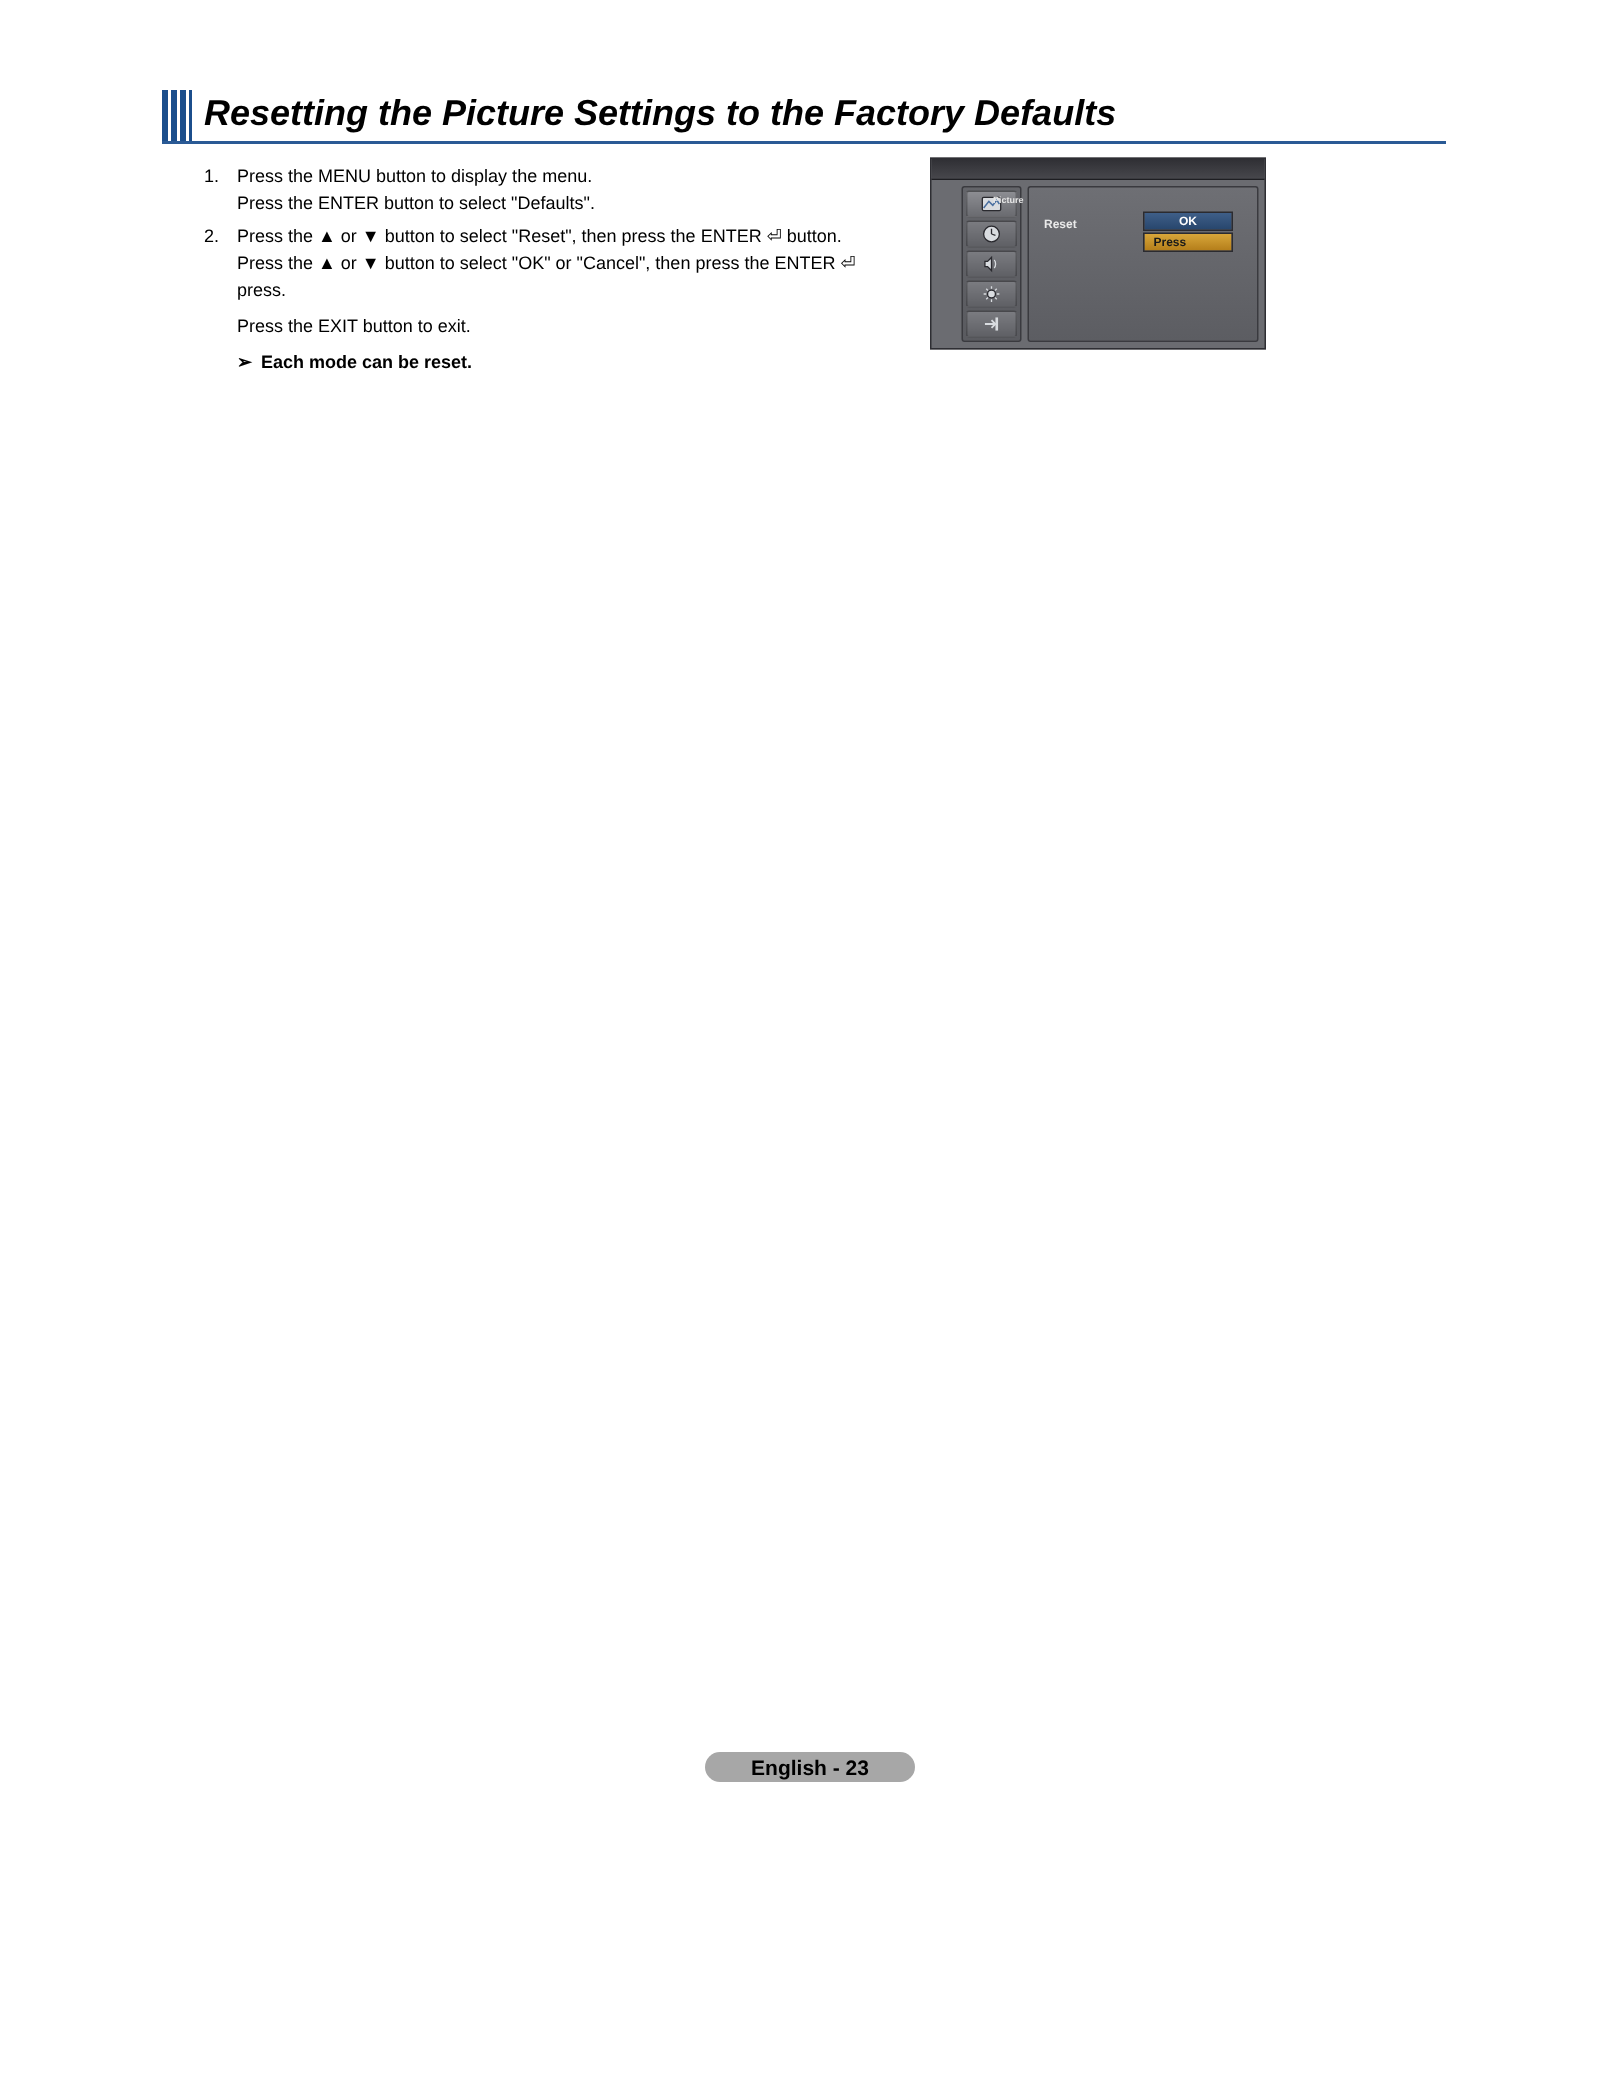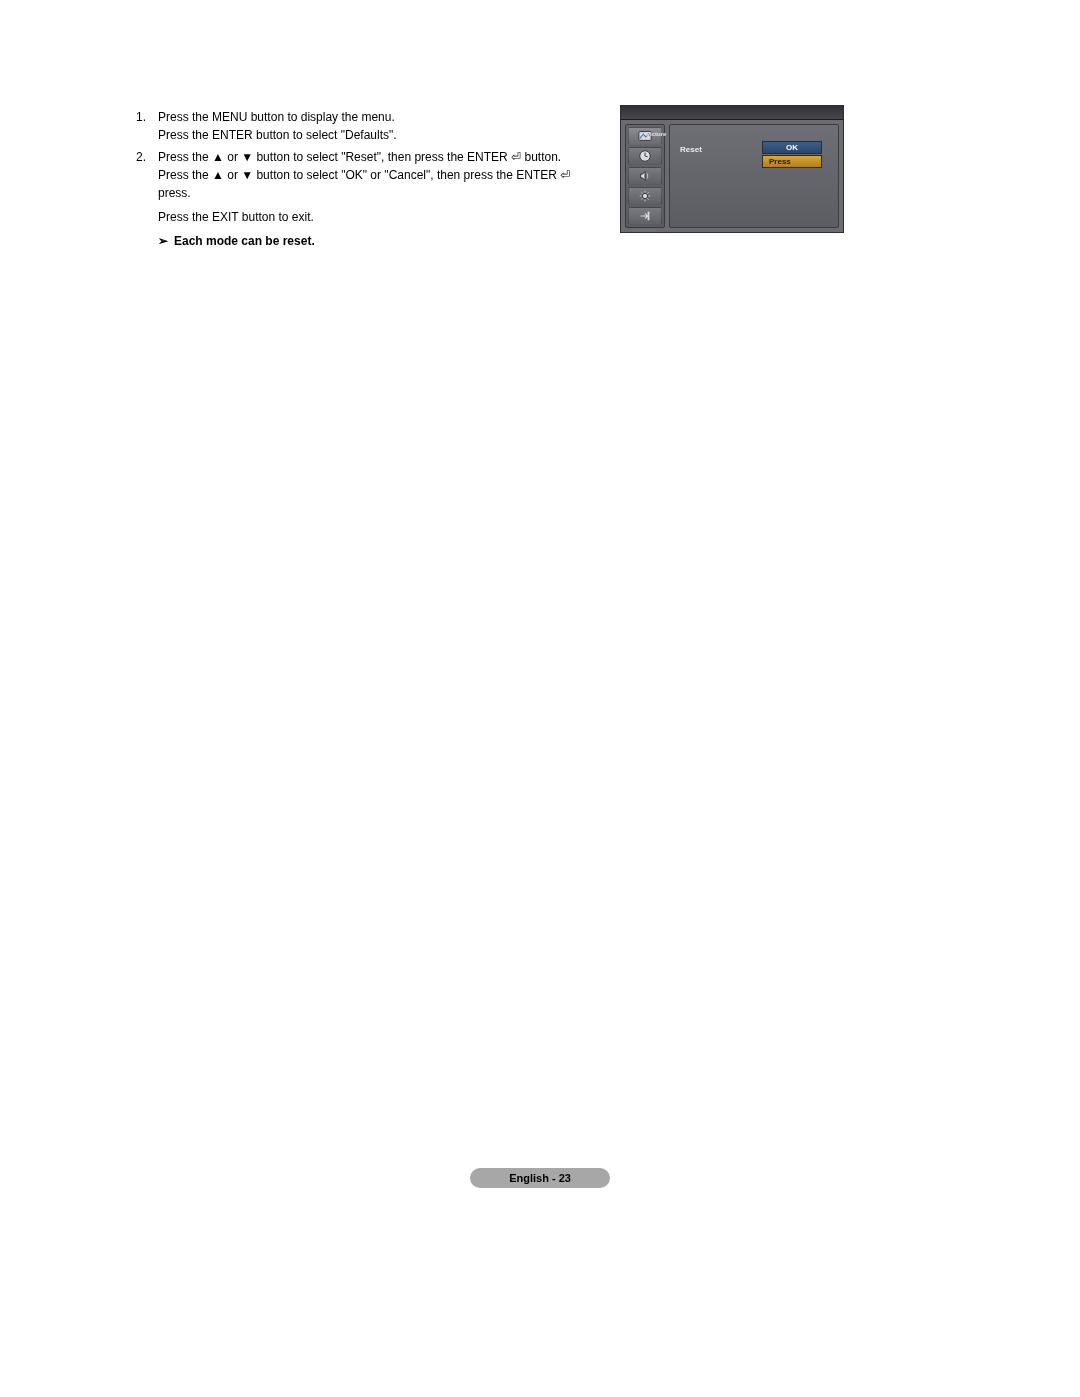--- a/index.html
+++ b/index.html
@@ -64,21 +64,21 @@
     left: 620px; top: 105px;
     width: 224px; height: 128px;
     background: #6b6c71;
     border: 1px solid #2e2e33;
   }
   .tvui-header {
     height: 14px;
     background: linear-gradient(#2f2f34, #47474c);
     border-bottom: 1px solid #1e1e22;
   }
-  .tvui-body { position: relative; height: calc(100% - 14px); }
+  .tvui-body { position: relative; height: calc(100% - 14px); margin-left: 16px; }
 
   .tvui-side {
     position: absolute;
     left: 4px; top: 4px; bottom: 4px; width: 40px;
     background: linear-gradient(#64656a, #5a5b60);
     border: 1px solid #3a3a3f;
     border-radius: 2px;
     display: flex; flex-direction: column;
     padding: 2px;
     gap: 2px;
@@ -132,28 +132,33 @@
   }
 
   
   .footer-pill {
     position: absolute;
     left: 470px; top: 1168px;
     width: 140px; height: 20px;
     background: #a7a7a7;
     border-radius: 10px;
     display: flex; align-items: center; justify-content: center;
-    font-size: 11px; font-weight: bold; color: #000;
+    font-size: 14px; font-weight: bold; color: #000;
   }
 </style>
 </head>
 <body>
 
 <div class="page">
 
+  <div class="heading-wrap">
+    <div class="heading-bar"></div>
+    <div class="heading-text">Resetting the Picture Settings to the Factory Defaults</div>
+    <div class="heading-rule"></div>
+  </div>
 
   <div class="instructions">
 
     <div class="step">
       <div class="step-num">1.</div>
       <div class="step-body">
         <div>Press the MENU button to display the menu.</div>
         <div>Press the ENTER button to select "Defaults".</div>
       </div>
     </div>

